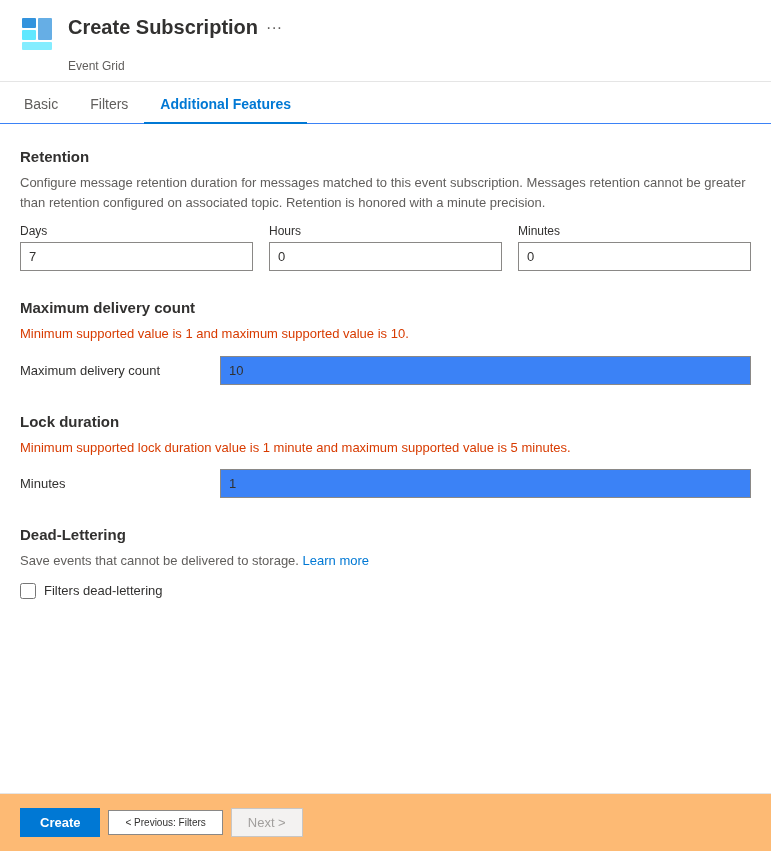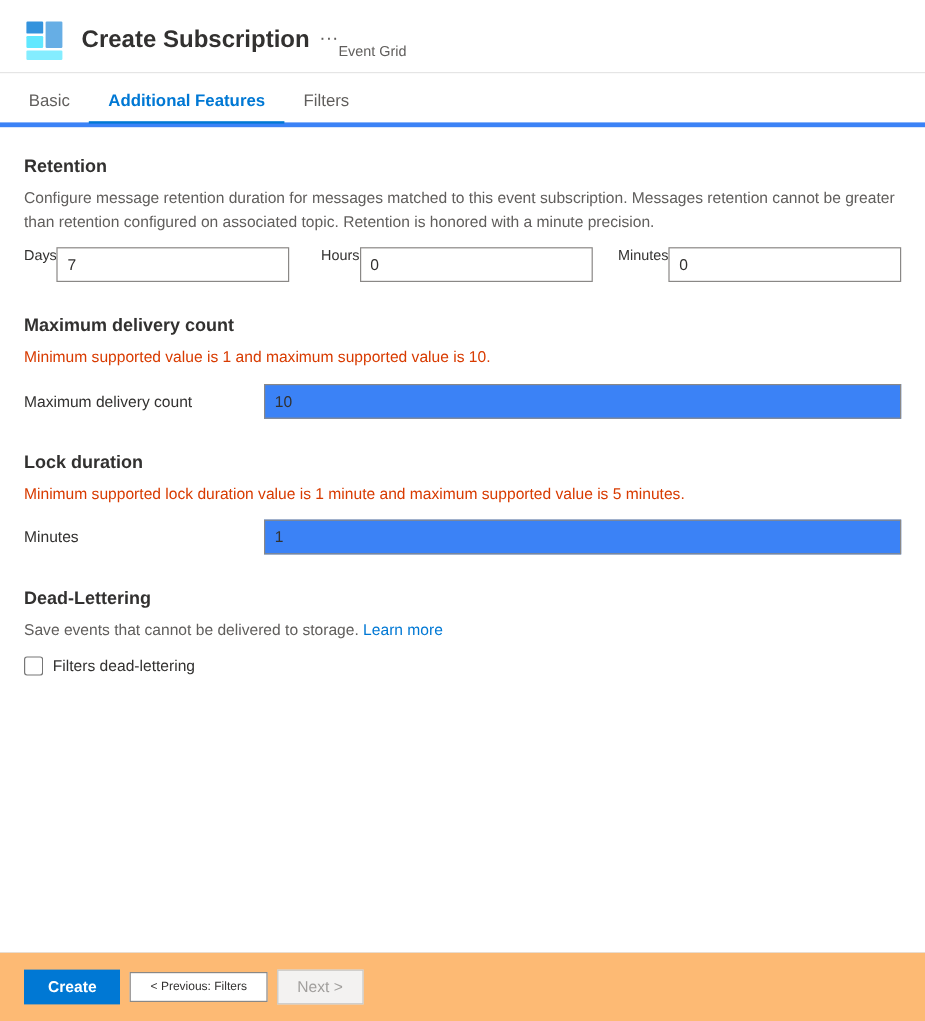--- a/index.html
+++ b/index.html
@@ -21,21 +21,21 @@
     }
 
     .header-icon {
       width: 36px;
       height: 36px;
       flex-shrink: 0;
     }
 
     .header-text {
       display: flex;
-      flex-direction: row;
+      flex-direction: column;
     }
 
     .header-title-row {
       display: flex;
       align-items: center;
       gap: 8px;
     }
 
     .header-title {
       font-size: 20px;
@@ -51,21 +51,21 @@
 
     .header-subtitle {
       font-size: 12px;
       color: #605e5c;
       margin-top: 20px;
     }
 
     .tabs {
       display: flex;
       padding: 0 20px;
-      border-bottom: 4px solid #3b82f6;
+      border-bottom: 1px solid #3b82f6;
       margin-top: 4px;
     }
 
     .tab {
       padding: 10px 16px;
       font-size: 14px;
       color: #605e5c;
       cursor: pointer;
       border-bottom: 2px solid transparent;
       margin-bottom: -1px;
@@ -110,21 +110,21 @@
       line-height: 1.5;
     }
 
     .fields-row {
       display: flex;
       gap: 16px;
     }
 
     .field-group {
       display: flex;
-      flex-direction: row;
+      flex-direction: column;
       flex: 1;
     }
 
     .field-label {
       font-size: 12px;
       color: #323130;
       margin-bottom: 4px;
     }
 
     .field-input {
@@ -249,22 +249,22 @@
     <div class="header-title-row">
       <span class="header-title">Create Subscription</span>
       <span class="header-dots">···</span>
     </div>
     <span class="header-subtitle">Event Grid</span>
   </div>
 </div>
 
 <div class="tabs">
   <div class="tab">Basic</div>
+  <div class="tab">Filters</div>
   <div class="tab active">Additional Features</div>
-  <div class="tab">Filters</div>
 </div>
 
 <div class="content">
 
   <div class="section">
     <div class="section-title">Retention</div>
     <div class="section-desc">Configure message retention duration for messages matched to this event subscription. Messages retention cannot be greater than retention configured on associated topic. Retention is honored with a minute precision.</div>
     <div class="fields-row">
       <div class="field-group">
         <label class="field-label">Days</label>

